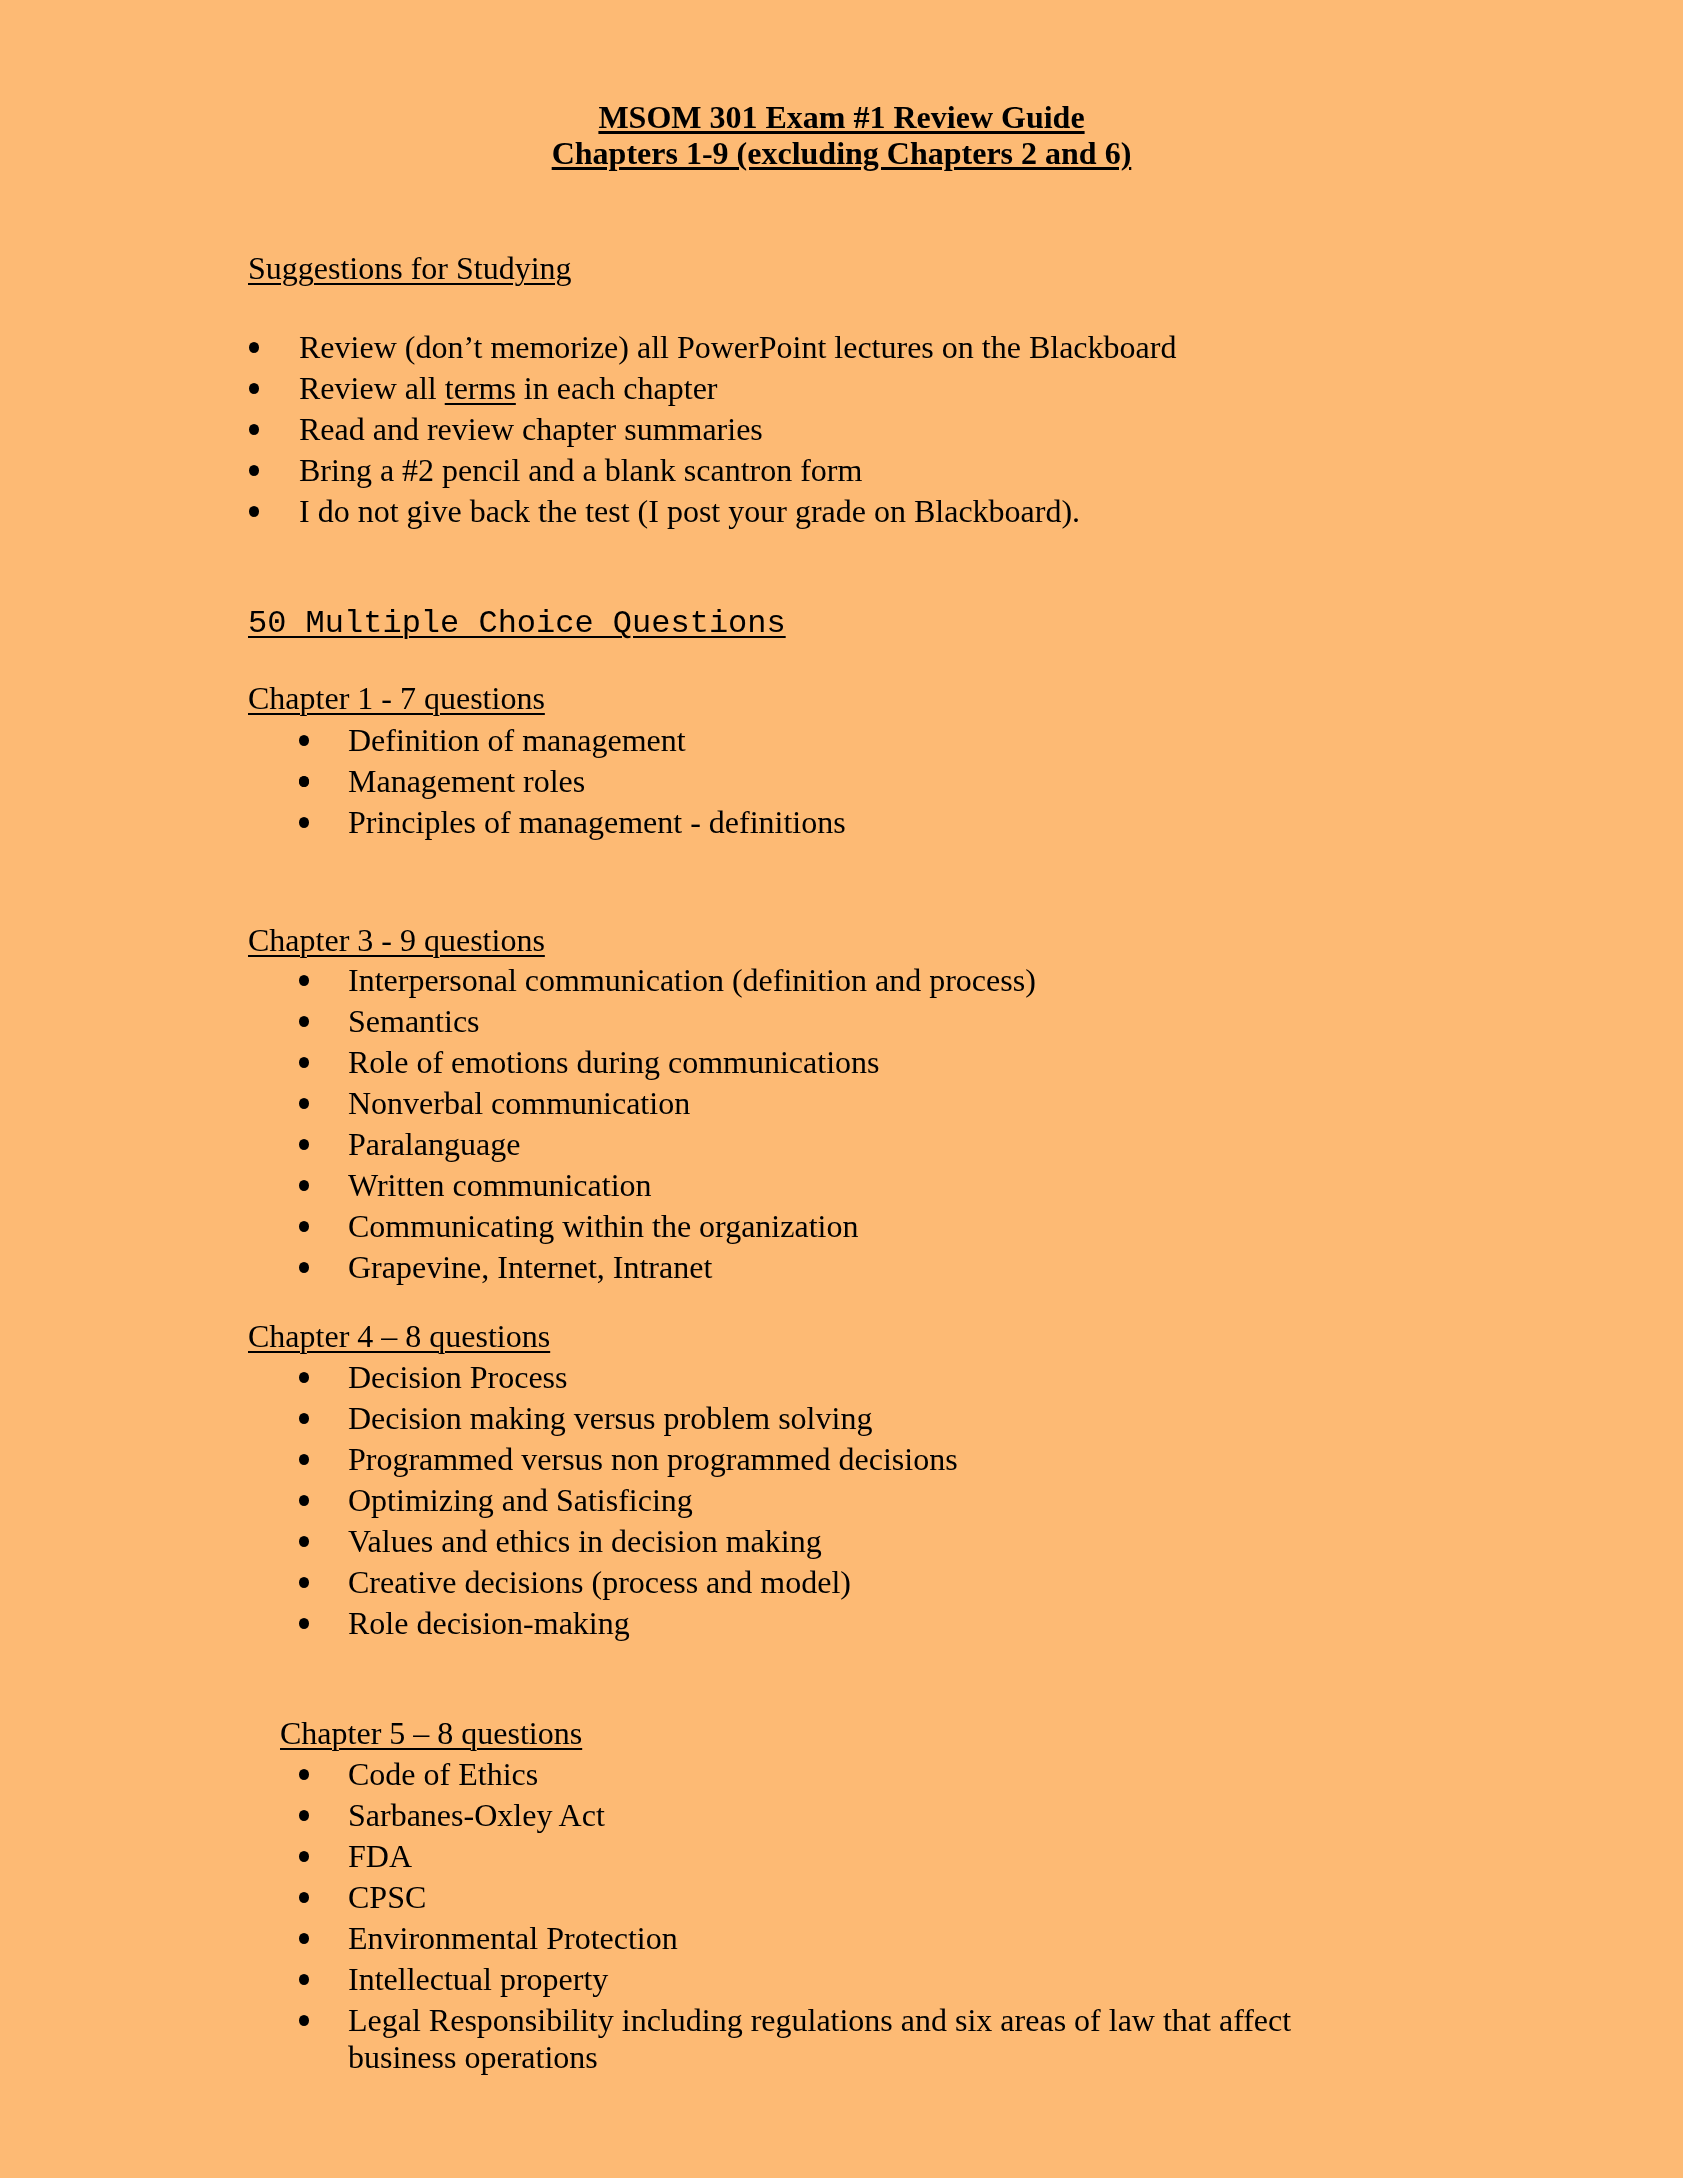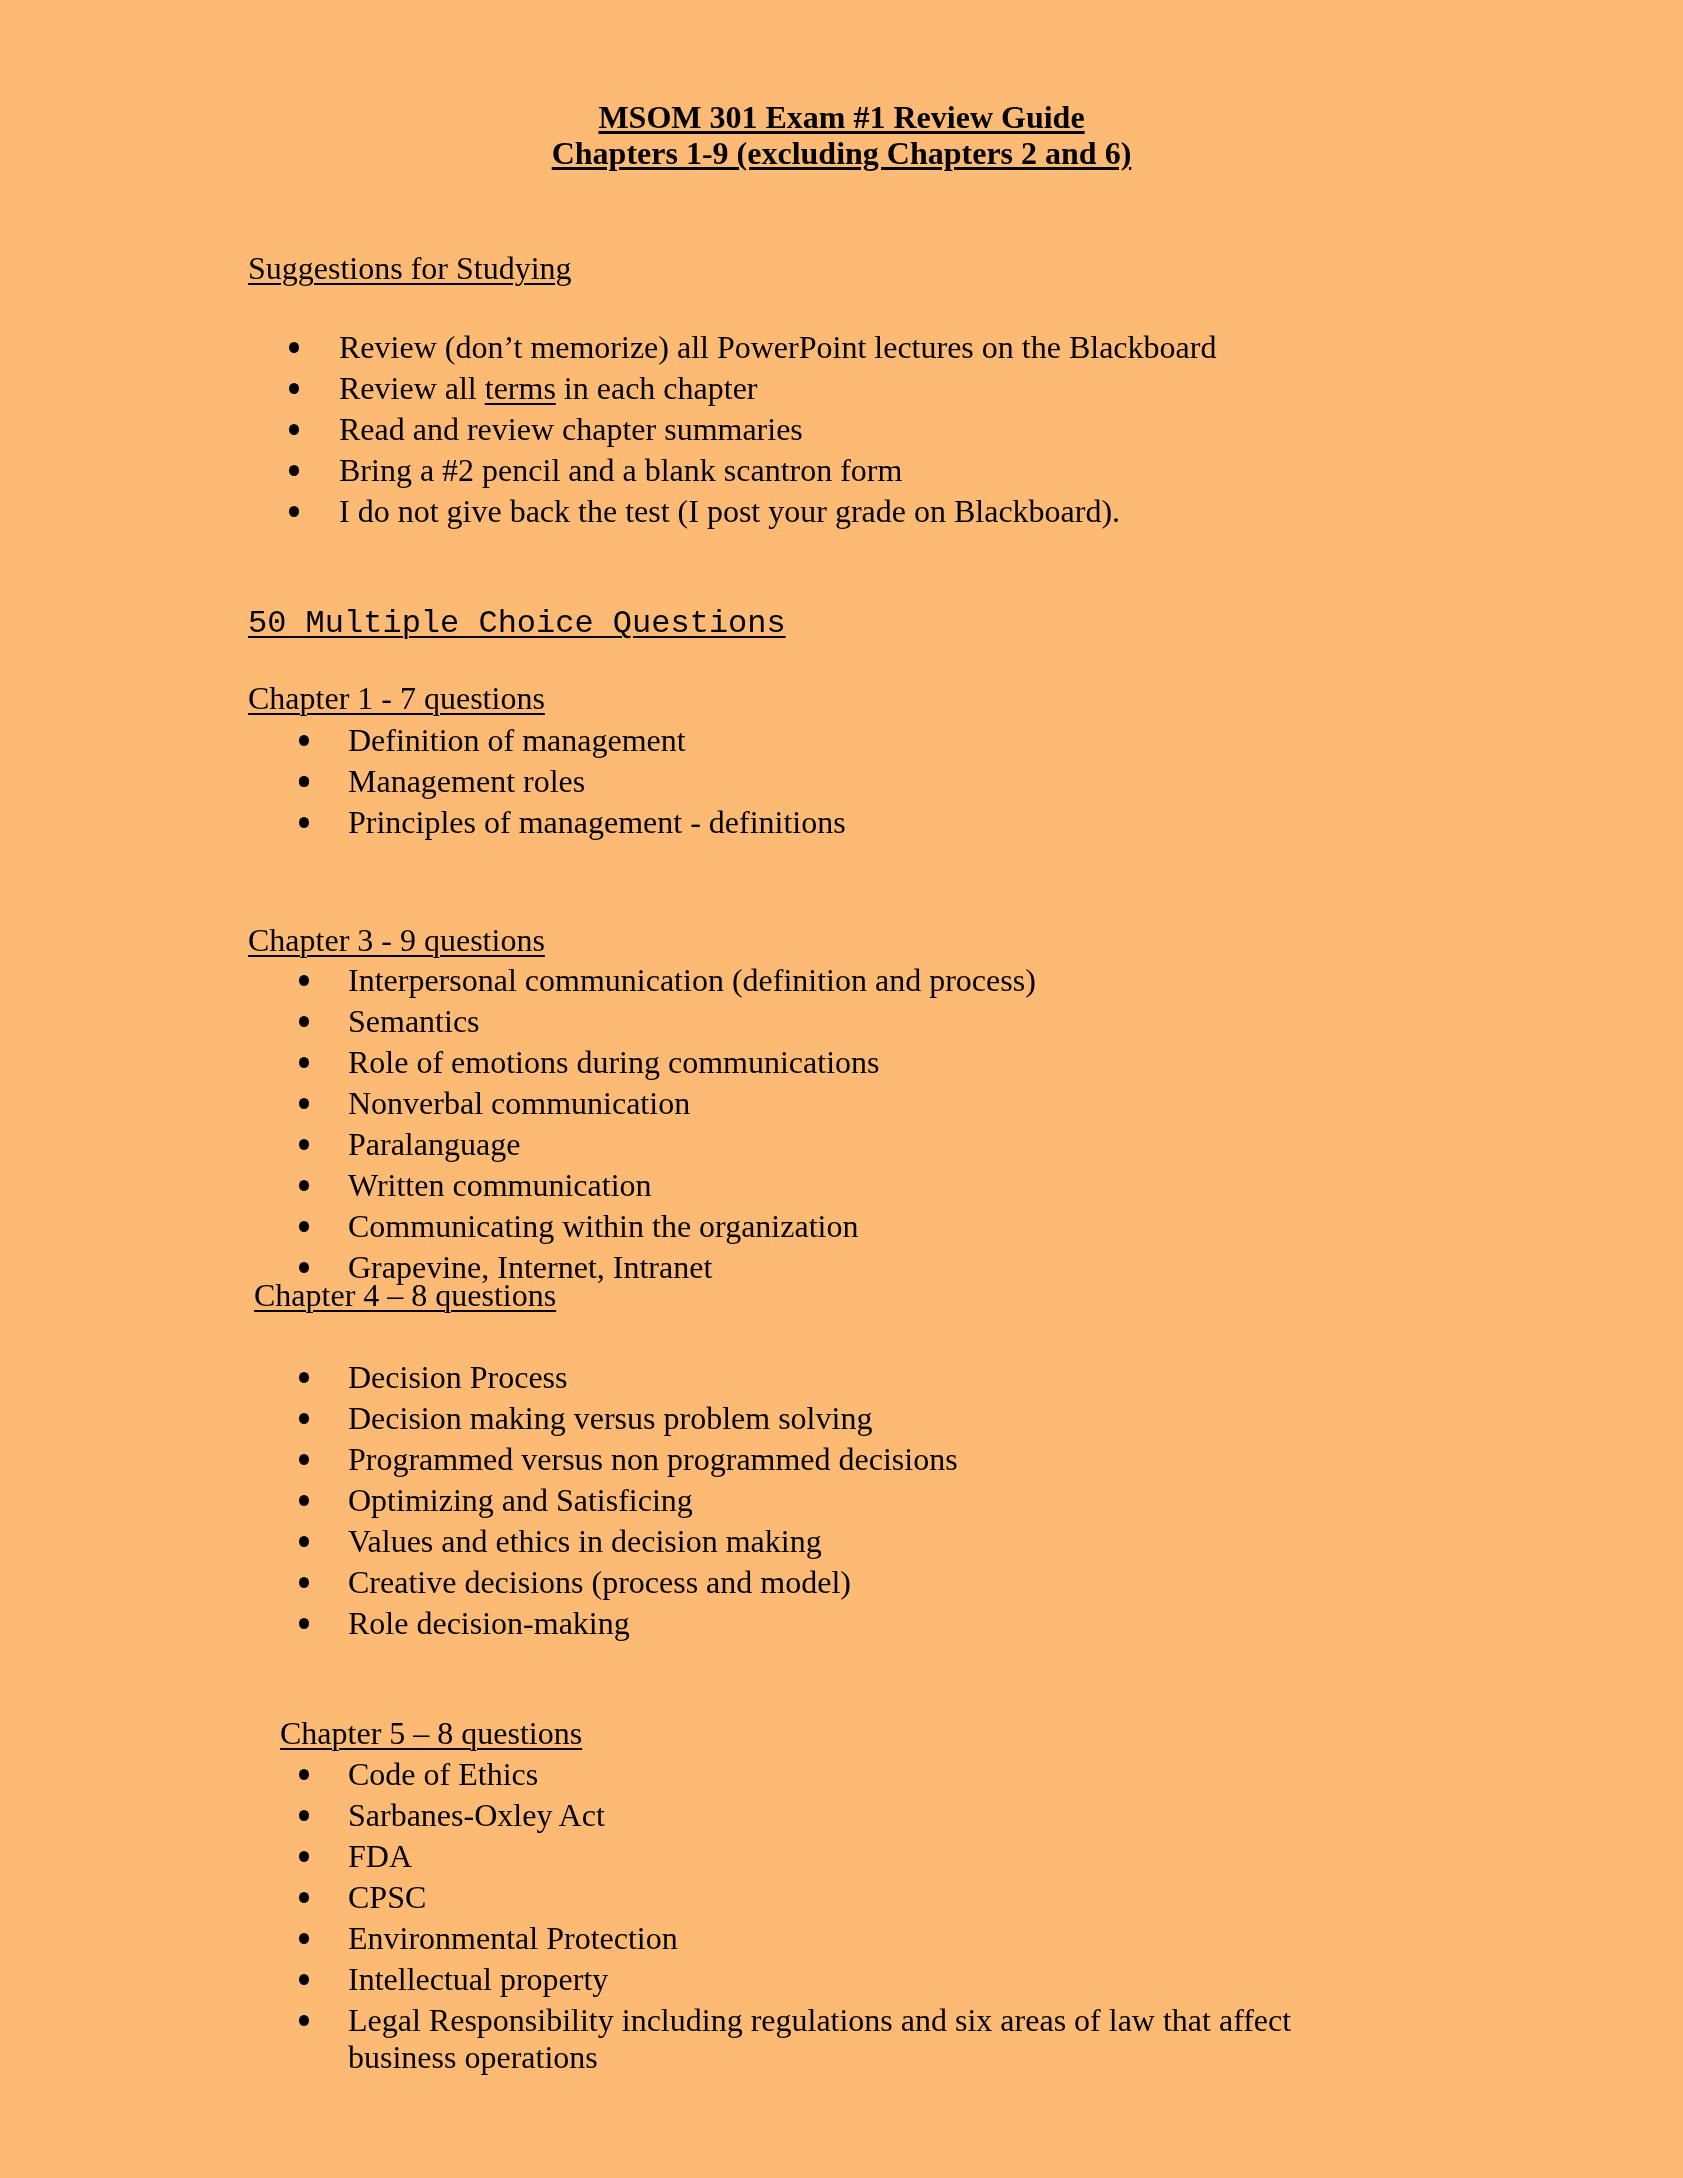--- a/index.html
+++ b/index.html
@@ -29,21 +29,21 @@
   <div class="title" style="top:99px;">
     <span>MSOM 301 Exam #1 Review Guide</span>
   </div>
   <div class="title" style="top:135px;">
     <span>Chapters 1-9 (excluding Chapters 2 and 6)</span>
   </div>
 
   <div class="heading" style="top:248px;">
     <span>Suggestions for Studying</span>
   </div>
-  <ul class="list l1" style="top:327px;margin-left:40px;">
+  <ul class="list l1" style="top:327px;">
     <li><span class="bullet"></span><span>Review (don’t memorize) all PowerPoint lectures on the Blackboard</span></li>
     <li><span class="bullet"></span><span>Review all </span><span class="u">terms</span><span> in each chapter</span></li>
     <li><span class="bullet"></span><span>Read and review chapter summaries</span></li>
     <li><span class="bullet"></span><span>Bring a #2 pencil and a blank scantron form</span></li>
     <li><span class="bullet"></span><span>I do not give back the test (I post your grade on Blackboard).</span></li>
   </ul>
 
   <div class="heading" style="top:603px;font-family:Liberation Mono, monospace;">
     <span>50 Multiple Choice Questions</span>
   </div>
@@ -65,21 +65,21 @@
     <li><span class="bullet"></span><span>Interpersonal communication (definition and process)</span></li>
     <li><span class="bullet"></span><span>Semantics</span></li>
     <li><span class="bullet"></span><span>Role of emotions during communications</span></li>
     <li><span class="bullet"></span><span>Nonverbal communication</span></li>
     <li><span class="bullet"></span><span>Paralanguage</span></li>
     <li><span class="bullet"></span><span>Written communication</span></li>
     <li><span class="bullet"></span><span>Communicating within the organization</span></li>
     <li><span class="bullet"></span><span>Grapevine, Internet, Intranet</span></li>
   </ul>
 
-  <div class="heading" style="top:1275px;margin-left:6px;">
+  <div class="heading" style="top:1316px;">
     <span>Chapter 4 – 8 questions</span>
   </div>
   <ul class="list l2" style="top:1357px;">
     <li><span class="bullet"></span><span>Decision Process</span></li>
     <li><span class="bullet"></span><span>Decision making versus problem solving</span></li>
     <li><span class="bullet"></span><span>Programmed versus non programmed decisions</span></li>
     <li><span class="bullet"></span><span>Optimizing and Satisficing</span></li>
     <li><span class="bullet"></span><span>Values and ethics in decision making</span></li>
     <li><span class="bullet"></span><span>Creative decisions (process and model)</span></li>
     <li><span class="bullet"></span><span>Role decision-making</span></li>

